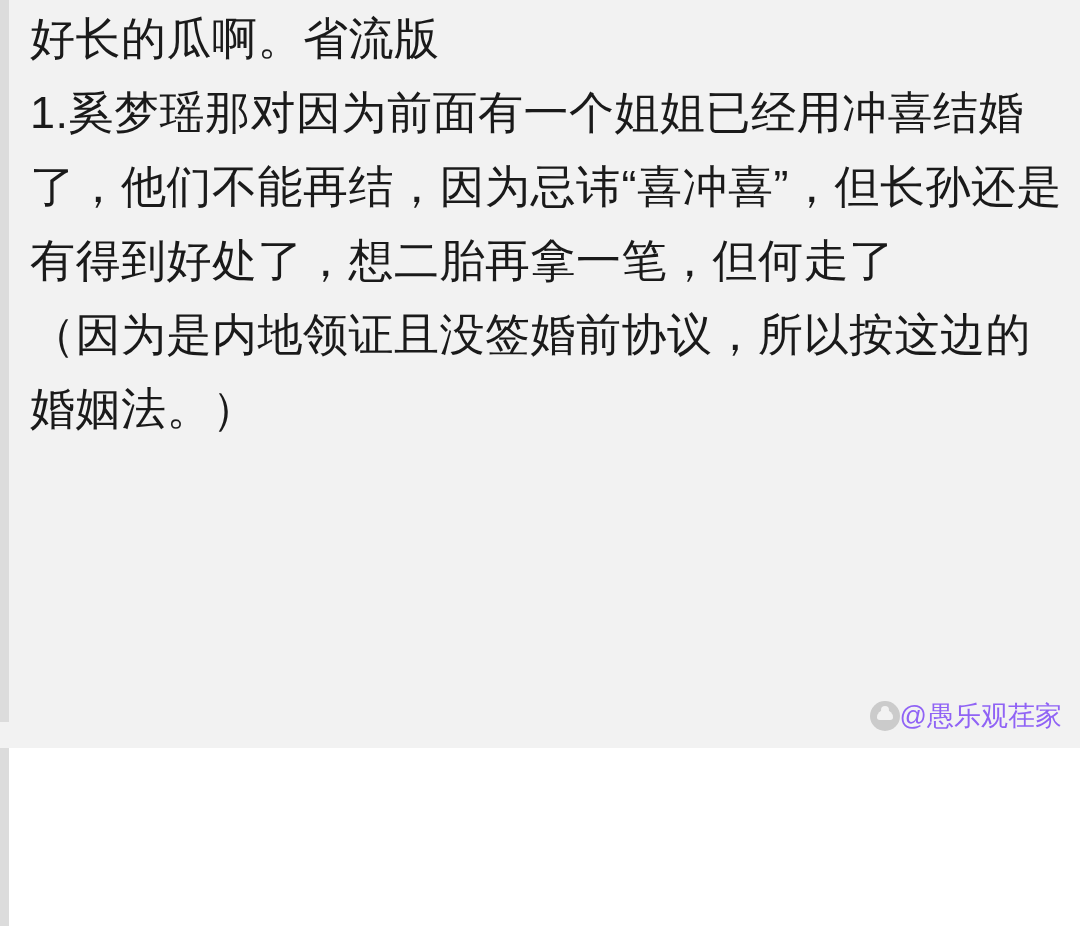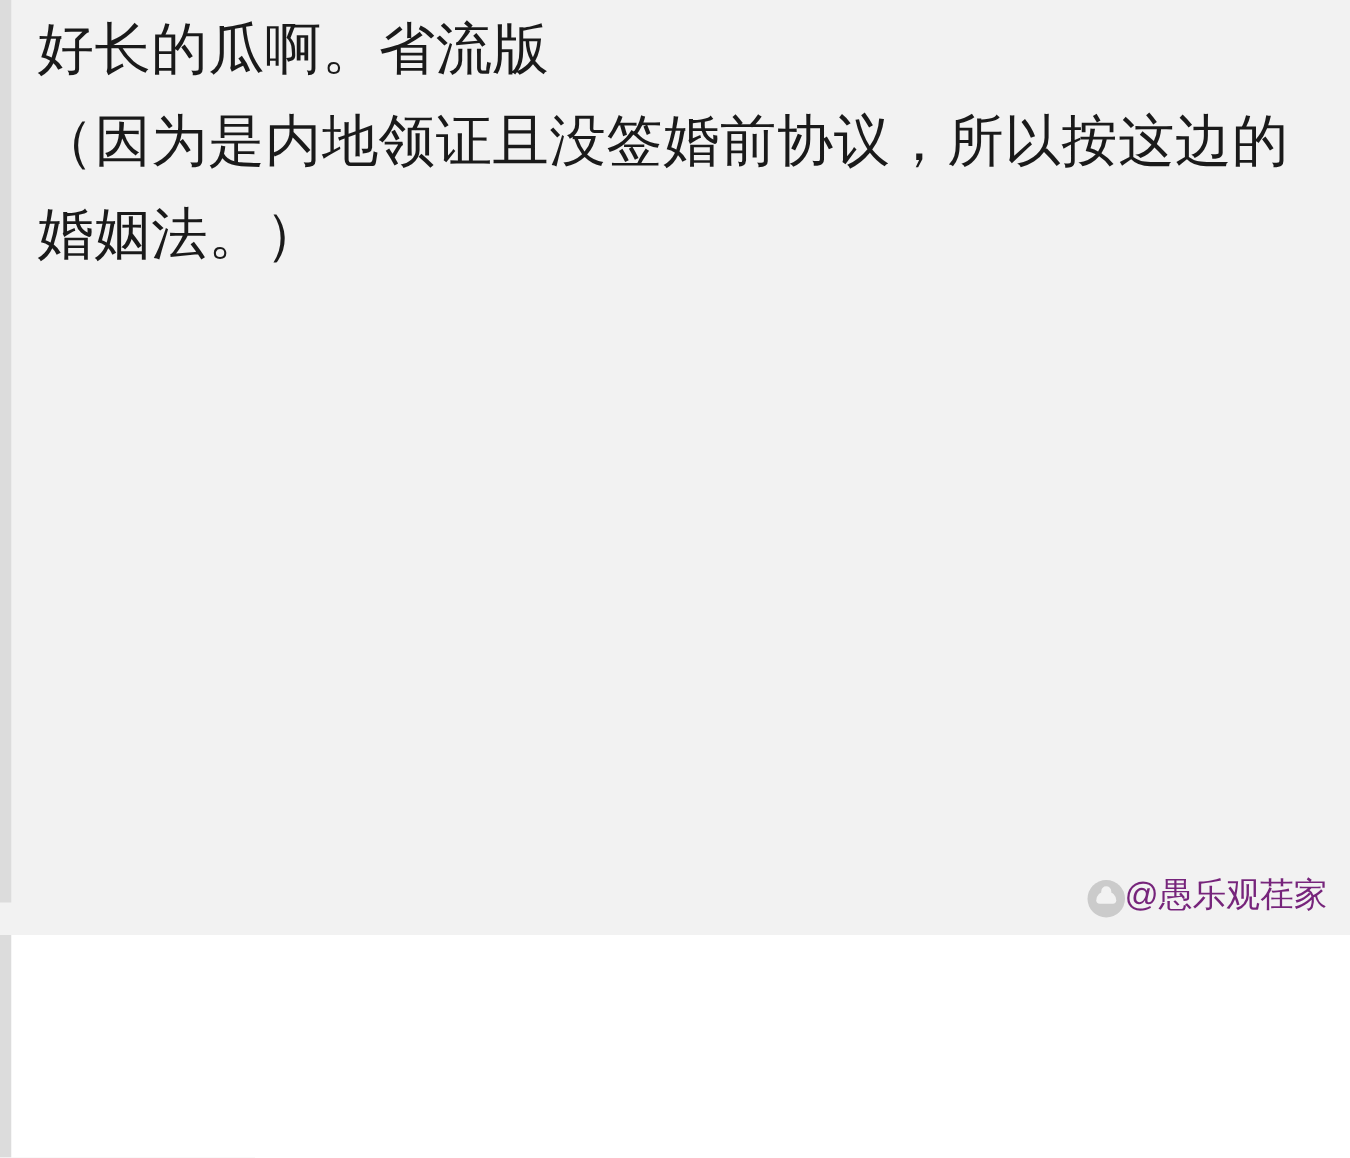--- a/index.html
+++ b/index.html
@@ -44,23 +44,23 @@
     margin: 0;
     padding: 0;
     white-space: pre-wrap;
     word-break: break-all;
   }
   .watermark {
     position: absolute;
     right: 18px;
     bottom: 14px;
     display: flex;
-    align-items: flex-end;
+    align-items: center;
     gap: 0;
-    color: #701a75;
+    color: #8b5cf6;
     font-size: 27px;
     font-family: "Liberation Sans", sans-serif;
     opacity: 0.95;
   }
   .wm-logo {
     width: 30px;
     height: 30px;
     border-radius: 50%;
     background: #c9c9c9;
     position: relative;
@@ -100,20 +100,21 @@
 </style>
 </head>
 <body>
 
 <div class="screenshot">
 
   <div class="left-rule"></div>
 
   <div class="text-body">
     <p class="para">好长的瓜啊。省流版</p>
+    <p class="para">1.奚梦瑶那对因为前面有一个姐姐已经用冲喜结婚了，他们不能再结，因为忌讳“喜冲喜”，但长孙还是有得到好处了，想二胎再拿一笔，但何走了</p>
     <p class="para">（因为是内地领证且没签婚前协议，所以按这边的婚姻法。）</p>
   </div>
 
   <div class="bottom-fade"></div>
 
   <div class="watermark">
     <span class="wm-logo"></span>
     <span class="wm-text">@愚乐观荏家</span>
   </div>
 

